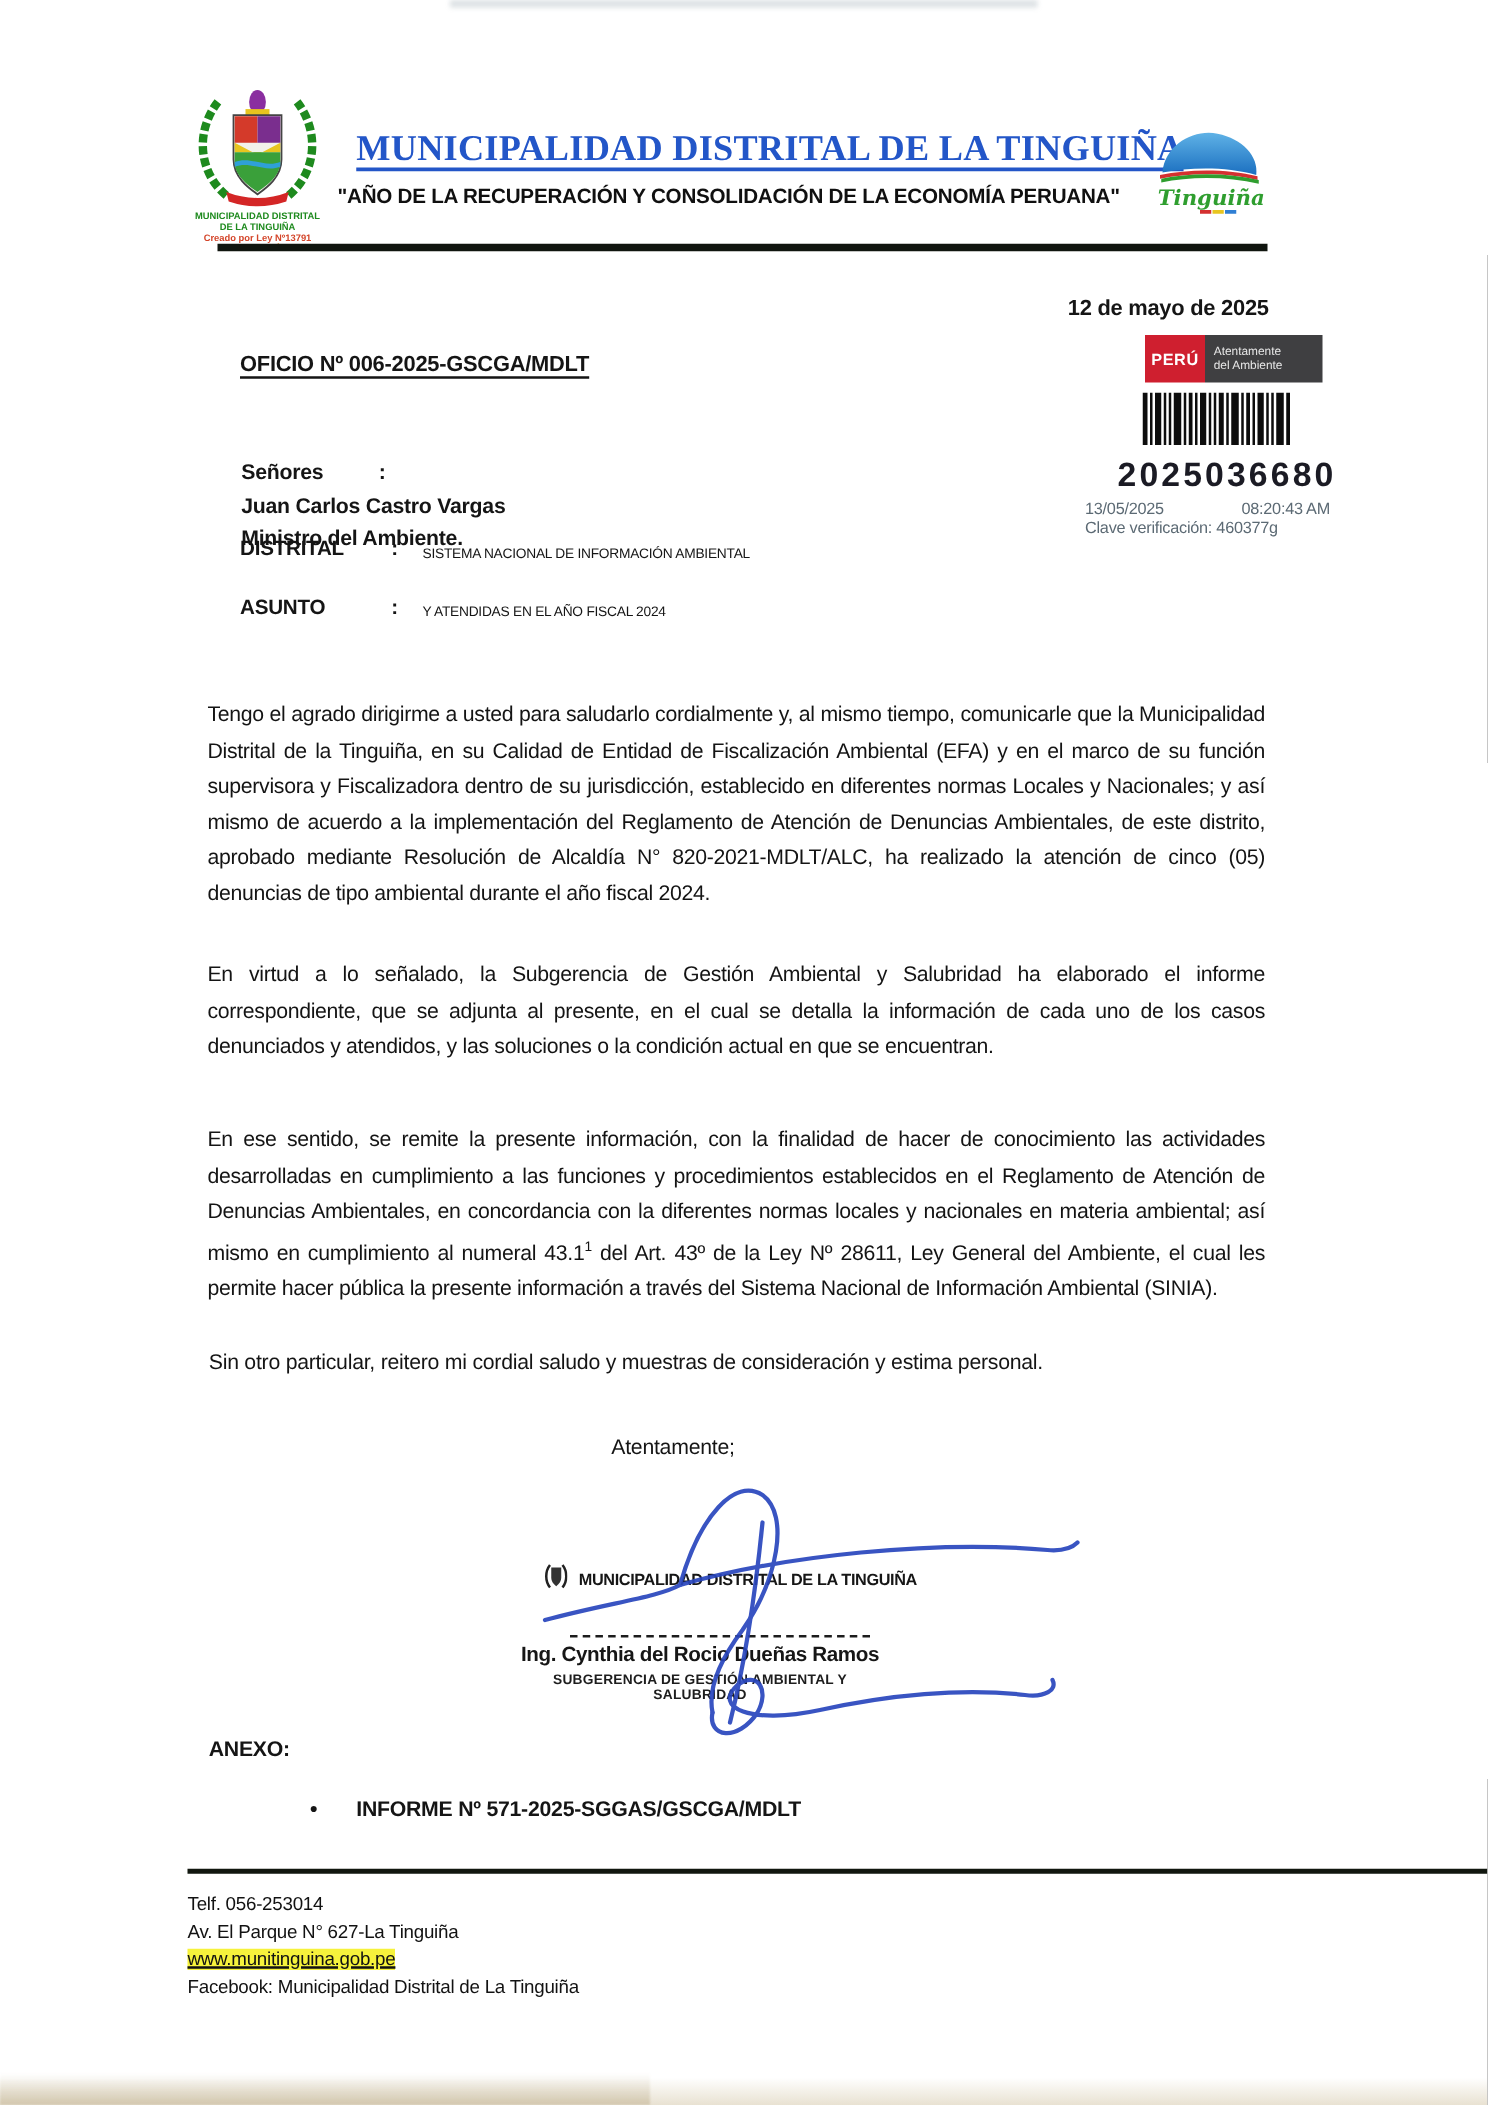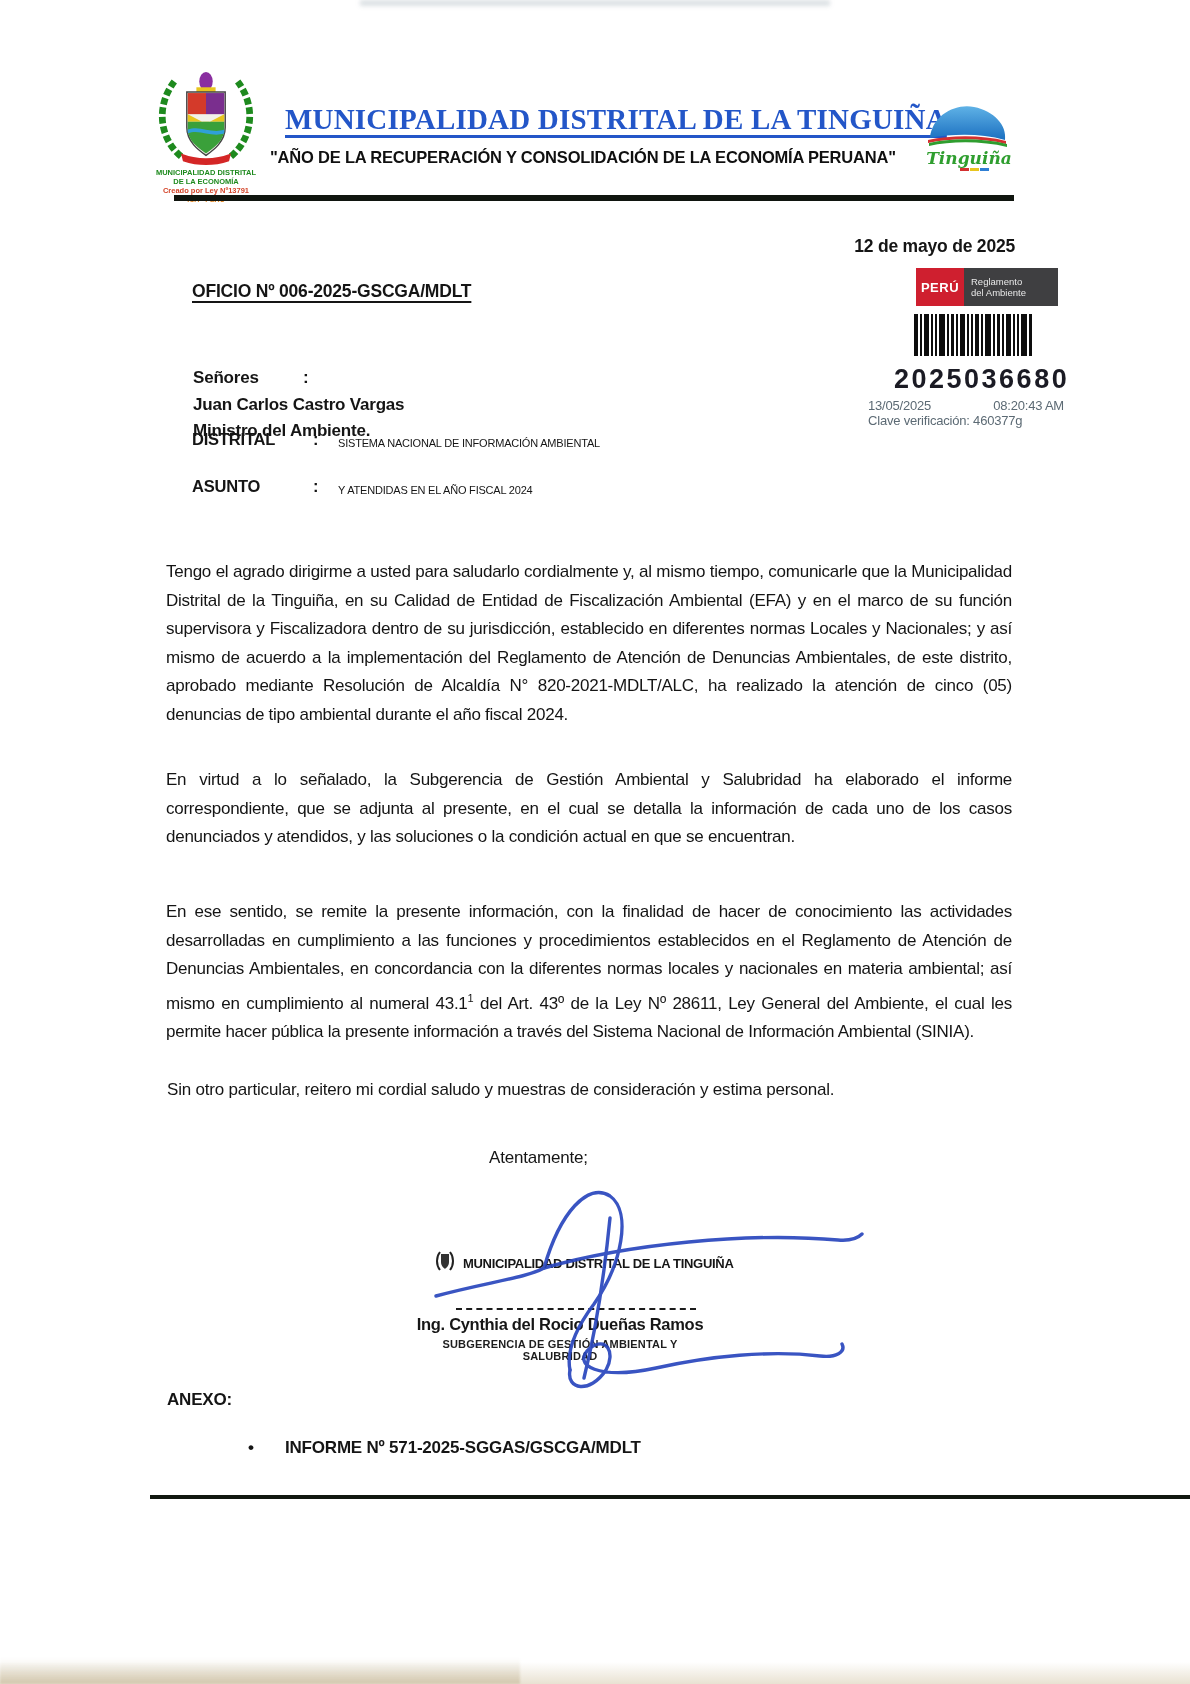--- a/index.html
+++ b/index.html
@@ -80,21 +80,21 @@
       <polygon points="37,24 56,24 56,46 37,46" fill="#d43a2a"></polygon>
       <polygon points="56,24 75,24 75,46 56,46" fill="#7a2e8e"></polygon>
       <polygon points="37,46 56,56 75,46 75,54 37,54" fill="#e8c51f"></polygon>
       <path d="M 37 54 L 75 54 L 75 62 C 75 74, 63 82, 56 87 C 49 82, 37 74, 37 62 Z" fill="#3aa03a"></path>
       <path d="M 37 62 C 50 57, 62 67, 75 62 L 75 66 C 62 71, 50 61, 37 66 Z" fill="#2fa0d8"></path>
       <path d="M 30 87 Q 56 97 82 87 L 80 95 Q 56 103 32 95 Z" fill="#d42626"></path>
     </svg>
   </div>
   <div class="abs seal-caption" style="left:140px;top:168px;width:132px;">
     <span class="grn">MUNICIPALIDAD DISTRITAL</span>
-    <span class="grn">DE LA ECONOMÍA</span>
+    <span class="grn">DE LA TINGUIÑA</span>
     <span class="red">Creado por Ley Nº13791</span>
     <span class="org">ICA - PERÚ</span>
   </div>
 
   <div class="abs doc-title" style="left:285px;top:103px;width:580px;text-align:center;">MUNICIPALIDAD DISTRITAL DE LA TINGUIÑA</div>
   <div class="abs slogan" style="left:270px;top:148px;width:600px;text-align:center;">"AÑO DE LA RECUPERACIÓN Y CONSOLIDACIÓN DE LA ECONOMÍA PERUANA"</div>
 
   <div class="abs" style="left:922px;top:100px;width:90px;height:78px;">
     <svg width="90" height="78" viewBox="0 0 90 78">
       <defs>
@@ -122,21 +122,21 @@
   <div class="abs addr" style="left:193px;top:324px;">
     <div><span style="display:inline-block;width:110px;">Señores</span><span>:</span></div>
     <div>Juan Carlos Castro Vargas</div>
     <div>Ministro del Ambiente.</div>
   </div>
 
   <div class="abs minam" style="left:868px;top:268px;">
     <div class="minam-box">
       <div class="minam-red">PERÚ</div>
       <div class="minam-dark">
-        <span>Reglamento</span>
+        <span>Atentamente</span>
         <span>del Ambiente</span>
       </div>
     </div>
     <div style="margin:8px 0 0 46px;">
       <svg width="122" height="42" viewBox="0 0 122 42">
         <g fill="#0d0d0d">
           <rect x="0" y="0" width="4" height="42"></rect>
             <rect x="6" y="0" width="2" height="42"></rect>
           <rect x="10" y="0" width="5" height="42"></rect>
             <rect x="17" y="0" width="2" height="42"></rect>
@@ -211,14 +211,20 @@
         <path d="M 152 192 C 148 212, 172 216, 188 192 C 198 174, 188 158, 172 170 C 152 188, 182 202, 238 190 C 292 178, 352 172, 402 178 C 418 180, 428 174, 424 166"></path>
       </g>
     </svg>
   </div>
 
   <div class="abs anexo-label" style="left:167px;top:1390px;">ANEXO:</div>
   <div class="abs anexo-item" style="left:248px;top:1438px;">•</div>
   <div class="abs anexo-item" style="left:285px;top:1438px;">INFORME Nº 571-2025-SGGAS/GSCGA/MDLT</div>
 
   <div class="abs footer-line" style="left:150px;top:1495px;width:1040px;"></div>
+  <div class="abs footer-text" style="left:150px;top:1513px;">
+    <div>Telf. 056-253014</div>
+    <div>Av. El Parque N° 627-La Tinguiña</div>
+    <div><span class="web">www.munitinguina.gob.pe</span></div>
+    <div>Facebook: Municipalidad Distrital de La Tinguiña</div>
+  </div>
 
 </div>
 
 </body></html>

